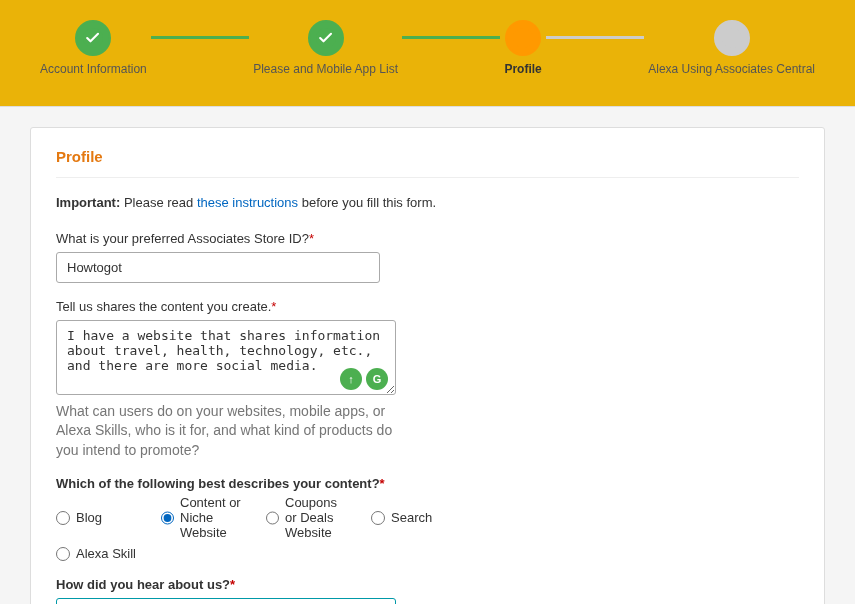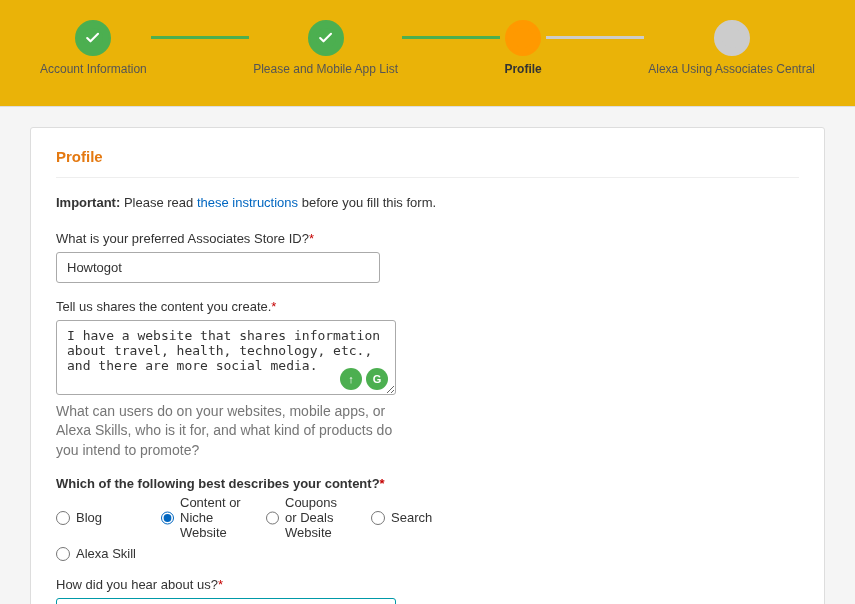--- a/index.html
+++ b/index.html
@@ -221,21 +221,21 @@
       height: 14px;
       cursor: pointer;
     }
 
     .radio-item input[type="radio"]:checked {
       accent-color: #0066c0;
     }
 
     
     .dropdown-label {
-      font-weight: normal;
+      font-weight: bold;
       font-size: 13px;
       margin-bottom: 6px;
       display: block;
     }
 
     .dropdown-wrapper {
       position: relative;
       display: inline-block;
       width: 340px;
     }

